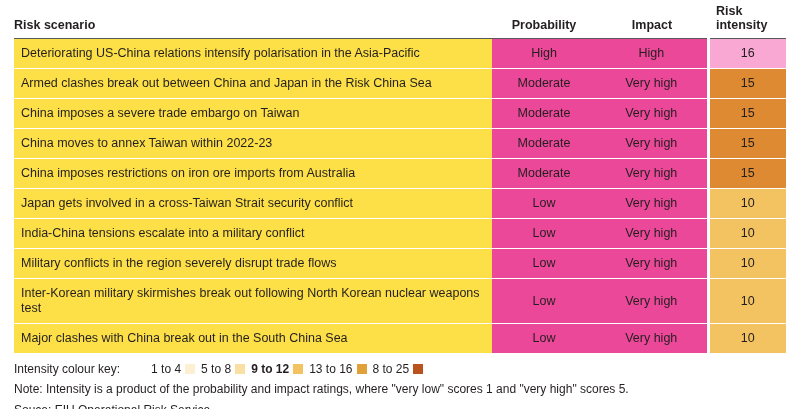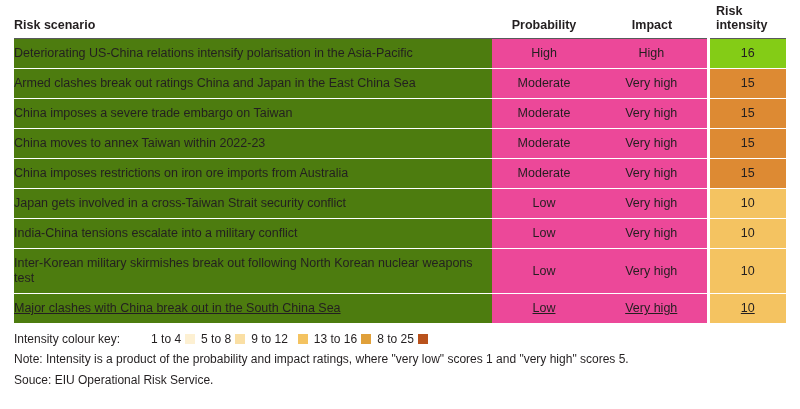--- a/index.html
+++ b/index.html
@@ -49,35 +49,35 @@
   thead th.intensity-head .hl2 { display: block; }
 
   tbody td {
     font-size: 12.5px;
     padding: 7px 0 7px 0;
     vertical-align: middle;
     line-height: 1.2;
     border-bottom: 1px solid #ffffff;
   }
   tbody td.scenario {
-    background: #4d7c0f;
-    padding-left: 0;
+    background: #fde047;
+    padding-left: 7px;
     padding-right: 6px;
   }
   tbody td.prob, tbody td.impact {
     background: #ec4899;
     text-align: center;
   }
   tbody td.intensity {
     text-align: center;
     font-size: 12.5px;
     color: #231f20;
     border-left: 3px solid #ffffff;
   }
-  tbody tr:last-child td { border-bottom: none; text-decoration: underline; }
+  tbody tr:last-child td { border-bottom: none; }
 
   .legend-row {
     margin-top: 9px;
     font-size: 12px;
     display: flex;
     align-items: flex-end;
     flex-wrap: nowrap;
     color: #231f20;
   }
   .legend-label { margin-right: 6px; }
@@ -121,24 +121,24 @@
           <span class="hl1">Risk</span>
           <span class="hl2">intensity</span>
         </th>
       </tr>
     </thead>
     <tbody>
         <tr>
           <td class="scenario">Deteriorating US-China relations intensify polarisation in the Asia-Pacific</td>
           <td class="prob">High</td>
           <td class="impact">High</td>
-          <td class="intensity" style="background: #84cc16;">16</td>
-        </tr>
-        <tr>
-          <td class="scenario">Armed clashes break out ratings China and Japan in the East China Sea</td>
+          <td class="intensity" style="background: #f9a8d4;">16</td>
+        </tr>
+        <tr>
+          <td class="scenario">Armed clashes break out between China and Japan in the Risk China Sea</td>
           <td class="prob">Moderate</td>
           <td class="impact">Very high</td>
           <td class="intensity" style="background: rgb(221, 138, 51);">15</td>
         </tr>
         <tr>
           <td class="scenario">China imposes a severe trade embargo on Taiwan</td>
           <td class="prob">Moderate</td>
           <td class="impact">Very high</td>
           <td class="intensity" style="background: rgb(221, 138, 51);">15</td>
         </tr>
@@ -155,20 +155,26 @@
           <td class="intensity" style="background: rgb(221, 138, 51);">15</td>
         </tr>
         <tr>
           <td class="scenario">Japan gets involved in a cross-Taiwan Strait security conflict</td>
           <td class="prob">Low</td>
           <td class="impact">Very high</td>
           <td class="intensity" style="background: rgb(244, 195, 97);">10</td>
         </tr>
         <tr>
           <td class="scenario">India-China tensions escalate into a military conflict</td>
+          <td class="prob">Low</td>
+          <td class="impact">Very high</td>
+          <td class="intensity" style="background: rgb(244, 195, 97);">10</td>
+        </tr>
+        <tr>
+          <td class="scenario">Military conflicts in the region severely disrupt trade flows</td>
           <td class="prob">Low</td>
           <td class="impact">Very high</td>
           <td class="intensity" style="background: rgb(244, 195, 97);">10</td>
         </tr>
         <tr>
           <td class="scenario">Inter-Korean military skirmishes break out following North Korean nuclear weapons test</td>
           <td class="prob">Low</td>
           <td class="impact">Very high</td>
           <td class="intensity" style="background: rgb(244, 195, 97);">10</td>
         </tr>
@@ -183,21 +189,21 @@
 
   <div class="legend-row">
     <span class="legend-label">Intensity colour key:</span>
     <span class="legend-items"><span class="legend-item">
           <span style="margin-right: 4px; margin-left: 25px;">1 to 4</span>
           <span class="sw" style="background: rgb(253, 240, 210); margin-right: 0px; margin-left: 0px;"></span>
         </span><span class="legend-item">
           <span style="margin-right: 4px;">5 to 8</span>
           <span class="sw" style="background: rgb(250, 223, 164); margin-right: 0px; margin-left: 0px;"></span>
         </span><span class="legend-item">
-          <span style="margin-right: 10px;">9 to 12</span>
+          <span style="margin-right: 4px; font-weight: bold;">9 to 12</span>
           <span class="sw" style="background: rgb(244, 195, 97); margin-right: 0px; margin-left: 0px;"></span>
         </span><span class="legend-item">
           <span style="margin-right: 4px;">13 to 16</span>
           <span class="sw" style="background: rgb(224, 160, 58); margin-right: 0px; margin-left: 0px;"></span>
         </span><span class="legend-item">
           <span style="margin-right: 4px;">8 to 25</span>
           <span class="sw" style="background: rgb(185, 82, 28); margin-right: 0px; margin-left: 0px;"></span>
         </span></span>
   </div>
 

